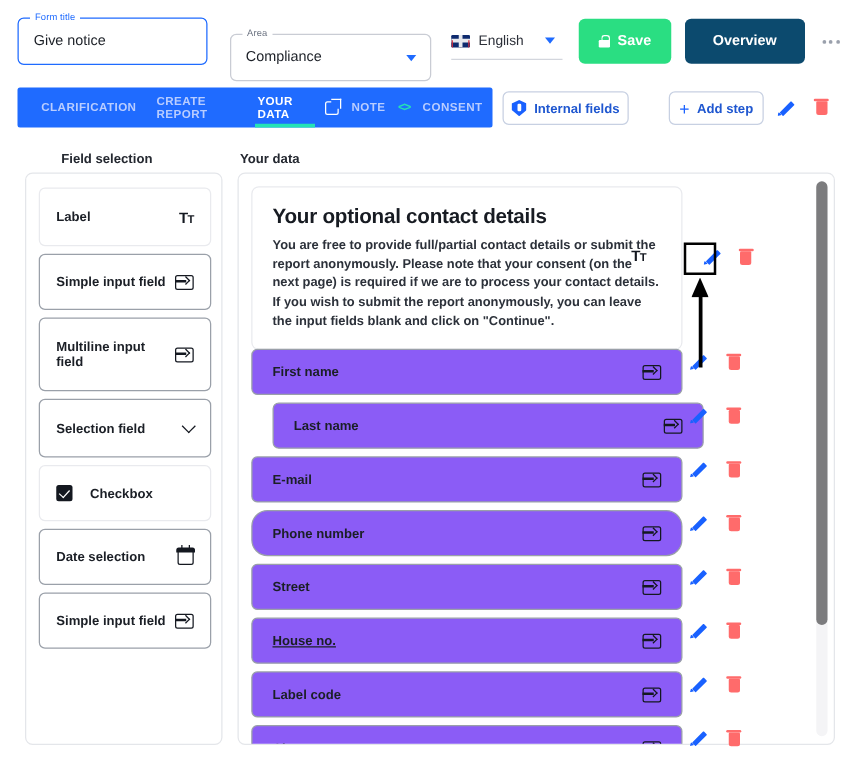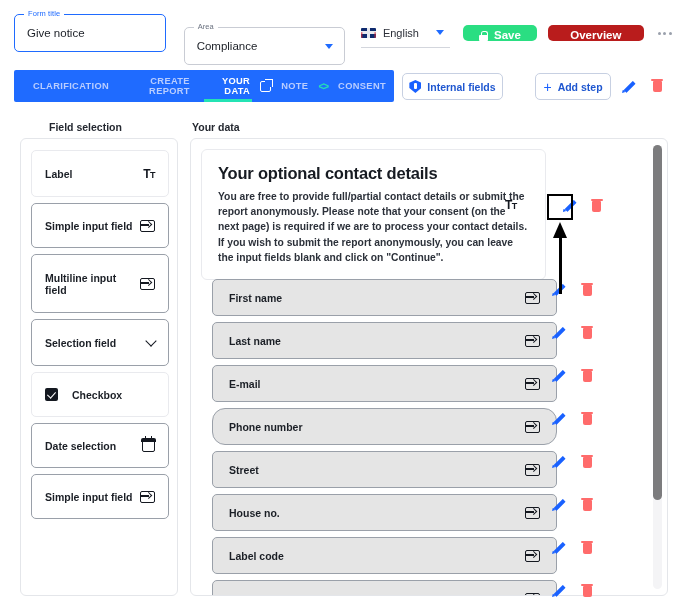--- a/index.html
+++ b/index.html
@@ -54,26 +54,26 @@
     background: #d22b3c; box-shadow: -6.7px 4.2px 0 0 #d22b3c, 6.6px 4.2px 0 0 #d22b3c;
   }
   .lang-label { font-size: 11px; color: #2b2f38; }
   .langsel .caret2 {
     position: absolute; right: 6px; top: 12px; width: 0; height: 0;
     border-left: 4.5px solid transparent; border-right: 4.5px solid transparent;
     border-top: 5px solid #1f6bff;
   }
 
   .btn {
-    height: 16px; border-radius: 5px; display: flex; align-items: flex-end;
+    height: 36px; border-radius: 5px; display: flex; align-items: center;
     justify-content: center; gap: 6px; font-size: 11.5px; font-weight: bold;
     color: #fff; cursor: pointer; border: none;
   }
   .btn-save { width: 77px; background: #2ade82; margin-left: 13px; }
-  .btn-overview { width: 100px; background: #b91c1c; margin-left: 11px; }
+  .btn-overview { width: 100px; background: #0c4a6e; margin-left: 11px; }
   .save-ico {
     width: 9px; height: 10px; position: relative; display: inline-block;
   }
   .save-ico:before {
     content: ""; position: absolute; left: 0; bottom: 0; width: 9px; height: 6.5px;
     background: #fff; border-radius: 1px;
   }
   .save-ico:after {
     content: ""; position: absolute; left: 2px; top: 0; width: 5px; height: 5px;
     border: 1.6px solid #fff; border-bottom: none; border-radius: 2.5px 2.5px 0 0;
@@ -85,21 +85,21 @@
 
   
   .tabbar {
     position: absolute; left: 14px; top: 70px; width: 380px; height: 32px;
     background: #1f6bff; border-radius: 2px;
     display: flex; align-items: center; padding-left: 11px; gap: 0;
   }
   .tab {
     font-size: 9.3px; font-weight: bold; letter-spacing: .35px;
     color: #b9cdff; cursor: pointer; position: relative;
-    height: 32px; display: flex; align-items: center; padding: 0 8px; text-align: right;
+    height: 32px; display: flex; align-items: center; padding: 0 8px;
   }
   .tab.active { color: #ffffff; }
   .tab.active:after {
     content: ""; position: absolute; left: 6px; right: 6px; bottom: 0;
     height: 2.6px; background: #24e3b4;
   }
   .tab-ico { display: flex; align-items: center; padding: 0 2px; cursor: pointer; }
   .ext-ico {
     width: 11px; height: 11px; border: 1.4px solid #ffffff; border-radius: 2px;
     position: relative;
@@ -223,21 +223,21 @@
     background: #fff;
   }
   .intro-title {
     font-size: 16.5px; font-weight: bold; color: #171b22; margin-bottom: 6px;
     letter-spacing: -.2px;
   }
   .intro-body {
     font-size: 10.3px; font-weight: bold; color: #2c313a; line-height: 1.48;
   }
   .row {
-    position: absolute; left: 21px; width: 345px; height: 37px; background: #e5e5e5;
+    position: absolute; left: 10px; width: 345px; height: 37px; background: #8b5cf6;
     border: 1.1px solid #9aa0a9; border-radius: 5px;
     display: flex; align-items: center; justify-content: space-between;
     padding: 0 16px; font-size: 10.5px; font-weight: bold; color: #1b1f26;
   }
   .row-actions {
     position: absolute; display: flex; align-items: center; gap: 15px;
   }
   .hdr-actions { position: absolute; left: 505px; top: 198px; display: flex; align-items: center; gap: 14px; }
 
   .annot-box {
@@ -370,37 +370,37 @@
   <div class="panel panel-right">
     <div class="intro-card">
       <div class="intro-title">Your optional contact details</div>
       <div class="intro-body">You are free to provide full/partial contact details or submit the report anonymously. Please note that your consent (on the next page) is required if we are to process your contact details. If you wish to submit the report anonymously, you can leave the input fields blank and click on "Continue".</div>
     </div>
 
     <div class="row" style="top:140px;">
       <span>First name</span>
       <span class="ico-input"></span>
     </div>
-    <div class="row" style="top:183px;">
+    <div class="row" style="top:183px;margin-left:17px;">
       <span>Last name</span>
       <span class="ico-input"></span>
     </div>
     <div class="row" style="top:226px;">
       <span>E-mail</span>
       <span class="ico-input"></span>
     </div>
     <div class="row" style="top:269px;border-radius:13px;">
       <span>Phone number</span>
       <span class="ico-input"></span>
     </div>
     <div class="row" style="top:312px;">
       <span>Street</span>
       <span class="ico-input"></span>
     </div>
-    <div class="row" style="top:355px;">
+    <div class="row" style="top:355px;text-decoration:underline;">
       <span>House no.</span>
       <span class="ico-input"></span>
     </div>
     <div class="row" style="top:398px;">
       <span>Label code</span>
       <span class="ico-input"></span>
     </div>
     <div class="row" style="top:441px;">
       <span>City</span>
       <span class="ico-input"></span>

